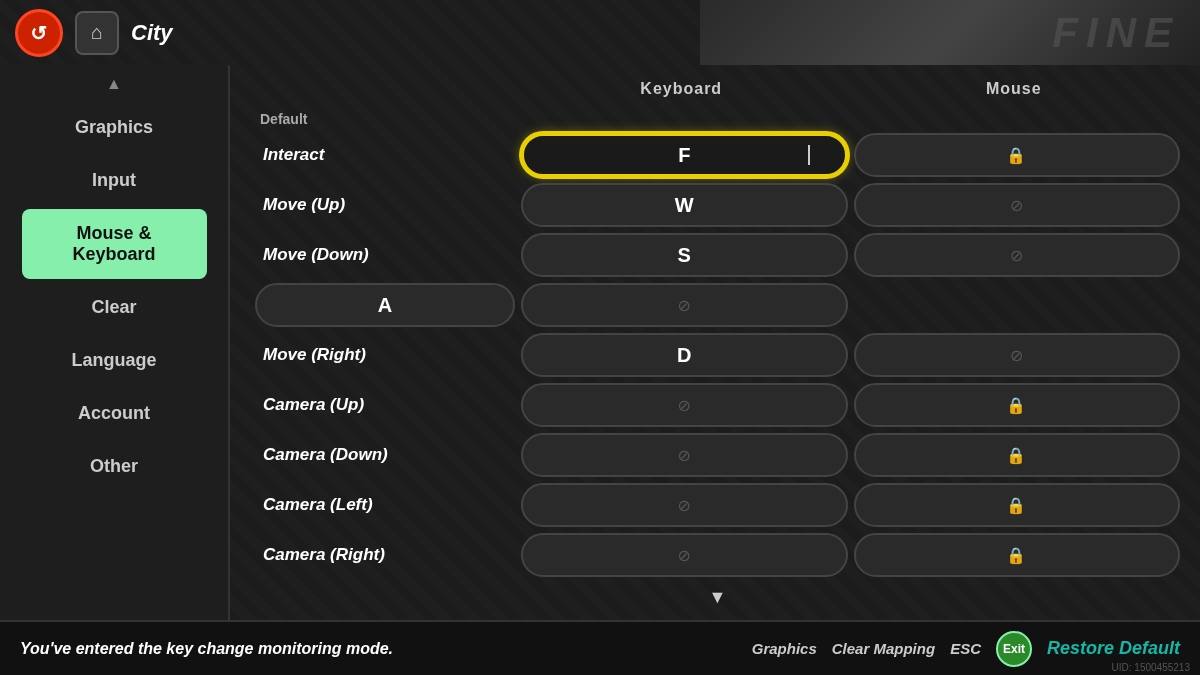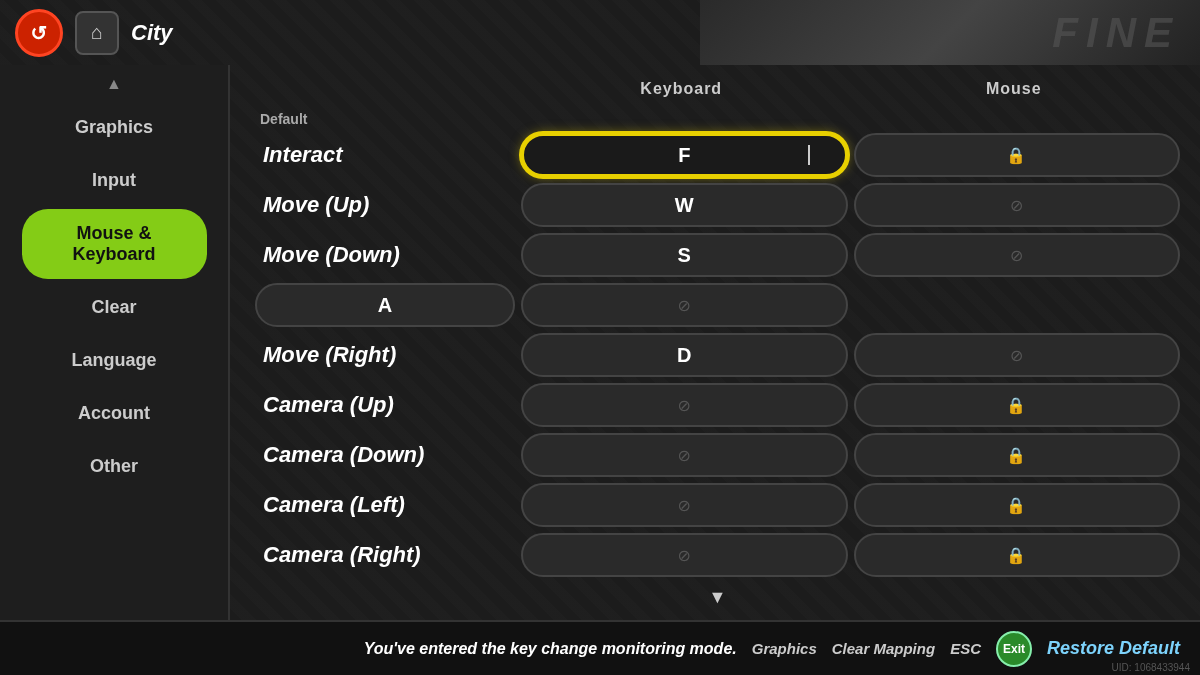--- a/index.html
+++ b/index.html
@@ -138,22 +138,21 @@
       margin-bottom: 4px;
     }
 
     .sidebar-item span {
       font-size: 18px;
       font-weight: 900;
       color: #ccc;
     }
 
     .sidebar-item.active {
-      background: #84cc16;
-      border-radius: 26px;
+      background: #86efac;
     }
 
     .sidebar-item.active span {
       color: #111;
     }
 
     .sidebar-scroll-down {
       color: #888;
       font-size: 16px;
       margin-top: auto;
@@ -199,21 +198,21 @@
     
     .keybind-row {
       display: grid;
       grid-template-columns: 260px 1fr 1fr;
       align-items: center;
       margin-bottom: 6px;
       gap: 6px;
     }
 
     .action-label {
-      font-size: 22px;
+      font-size: 17px;
       font-weight: 800;
       color: white;
       padding-left: 8px;
       font-style: italic;
     }
 
     .key-slot {
       background: #2a2a2a;
       border: 2px solid #444;
       border-radius: 30px;
@@ -282,21 +281,21 @@
       gap: 15px;
       border-top: 2px solid #333;
     }
 
     .status-text {
       font-size: 16px;
       font-weight: 700;
       color: white;
       font-style: italic;
       flex: 1;
-      text-align: right;
+      text-align: left;
     }
 
     .bottom-key {
       font-size: 15px;
       font-weight: 800;
       color: #ccc;
       font-style: italic;
     }
 
     .exit-btn {
@@ -313,21 +312,21 @@
 
     .exit-label {
       color: white;
       font-size: 12px;
       font-weight: 900;
     }
 
     .restore-btn {
       font-size: 18px;
       font-weight: 900;
-      color: #7dd3fc;
+      color: #14b8a6;
       cursor: pointer;
       font-style: italic;
     }
 
     .uid-text {
       position: absolute;
       bottom: 2px;
       right: 10px;
       font-size: 10px;
       color: #555;
@@ -487,14 +486,14 @@
 
 <div class="bottom-bar">
   <span class="status-text">You've entered the key change monitoring mode.</span>
   <span class="bottom-key">Graphics</span>
   <span class="bottom-key">Clear Mapping</span>
   <span class="bottom-key">ESC</span>
   <div class="exit-btn">
     <span class="exit-label">Exit</span>
   </div>
   <span class="restore-btn">Restore Default</span>
-  <span class="uid-text">UID: 1068433944</span>
+  <span class="uid-text">UID: 1500455213</span>
 </div>
 
 </body></html>

